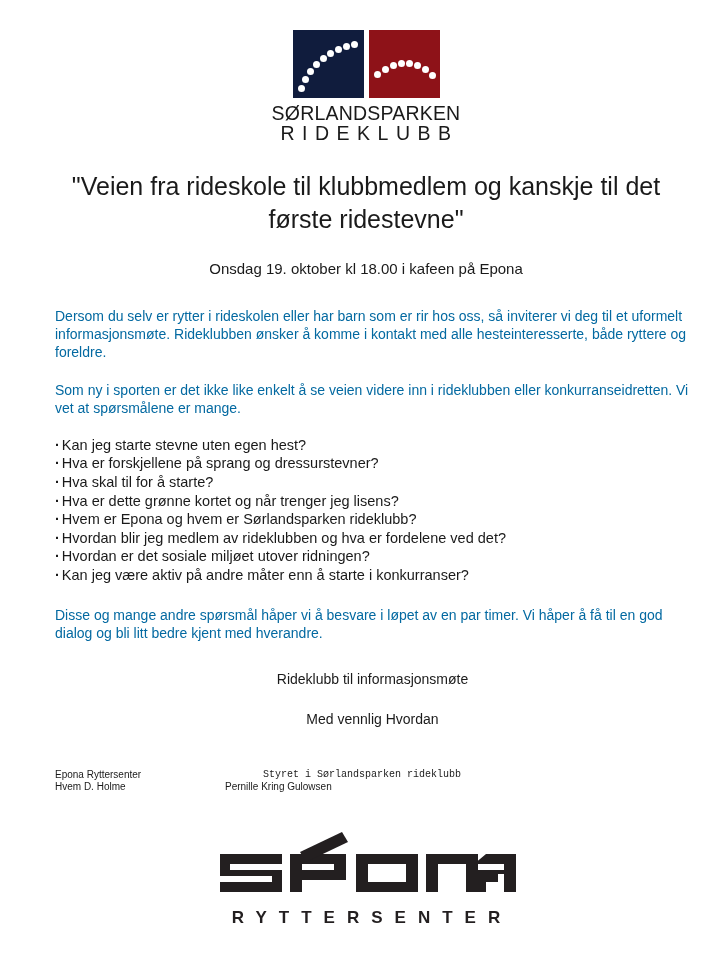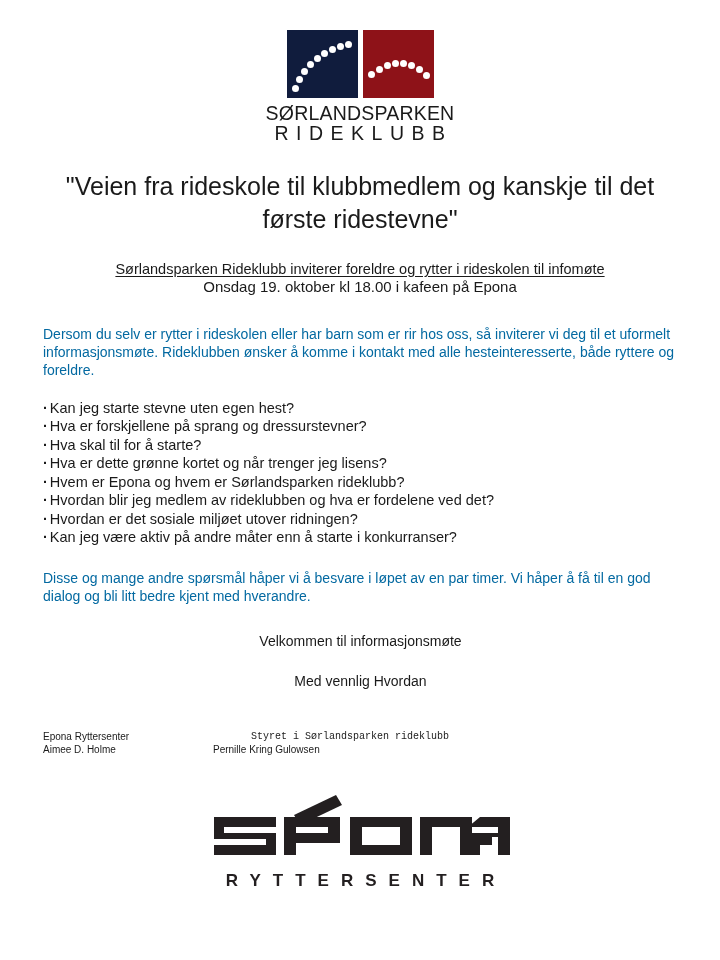--- a/index.html
+++ b/index.html
@@ -16,20 +16,21 @@
     color: #231f20;
     position: relative;
   }
 
   .page {
     width: 720px;
     height: 960px;
     box-sizing: border-box;
     position: relative;
     background: #ffffff;
+    padding-left: 12px;
   }
 
   
   .club-logo {
     padding-top: 30px;
     display: flex;
     flex-direction: column;
     align-items: center;
   }
   .club-marks {
@@ -201,51 +202,49 @@
     </div>
     <div class="club-name">
       <div class="line1">SØRLANDSPARKEN</div>
       <div class="line2">RIDEKLUBB</div>
     </div>
   </div>
 
   <div class="headline">"Veien fra rideskole til klubbmedlem og kanskje til det første ridestevne"</div>
 
   <div class="subtitle-block">
-    <div>
-      <span class="subtitle-main">Sørlandsparken Rideklubb inviterer foreldre og rytter i rideskolen til infomøte</span>
-    </div>
     <div class="subtitle-date">Onsdag 19. oktober kl 18.00 i kafeen på Epona</div>
   </div>
 
   <div class="body-area">
 
     <p class="para para-1">Dersom du selv er rytter i rideskolen eller har  barn som er rir hos oss, så inviterer vi deg til et uformelt informasjonsmøte. Rideklubben ønsker å komme i kontakt  med alle hesteinteresserte, både ryttere og foreldre.</p>
 
+    <p class="para para-2">Som ny i sporten er det ikke like enkelt å se veien videre inn i  rideklubben eller konkurranseidretten. Vi vet at spørsmålene er mange.</p>
 
     <ul class="questions">
       <li>Kan jeg starte stevne uten egen hest?</li>
       <li>Hva er forskjellene på sprang og dressurstevner?</li>
       <li>Hva skal til for å starte?</li>
       <li>Hva er dette grønne kortet og når trenger jeg lisens?</li>
       <li>Hvem er Epona og hvem er Sørlandsparken rideklubb?</li>
       <li>Hvordan blir jeg medlem av rideklubben og hva er fordelene ved det?</li>
       <li>Hvordan er det sosiale miljøet utover ridningen?</li>
       <li>Kan jeg være aktiv på andre måter enn å starte i konkurranser?</li>
     </ul>
 
     <p class="para para-3">Disse og mange andre spørsmål håper vi å besvare i løpet av en par timer. Vi håper å få til en god dialog og bli litt bedre kjent med hverandre.</p>
 
-    <div class="center-line welcome">Velkommen til informasjonsmøte</div>
+    <div class="center-line welcome">Rideklubb til informasjonsmøte</div>
     <div class="center-line regards">Med vennlig Hvordan</div>
 
     <div class="signatures">
       <div class="sig-col-left">
         <div class="sig-role">Epona Ryttersenter</div>
-        <div class="sig-person">Aimee D. Holme</div>
+        <div class="sig-person">Hvem D. Holme</div>
       </div>
       <div class="sig-col-right">
         <div class="sig-role">Styret i Sørlandsparken rideklubb</div>
         <div class="sig-person">Pernille Kring Gulowsen</div>
       </div>
     </div>
 
   </div>
 
   <div class="epona-logo">

